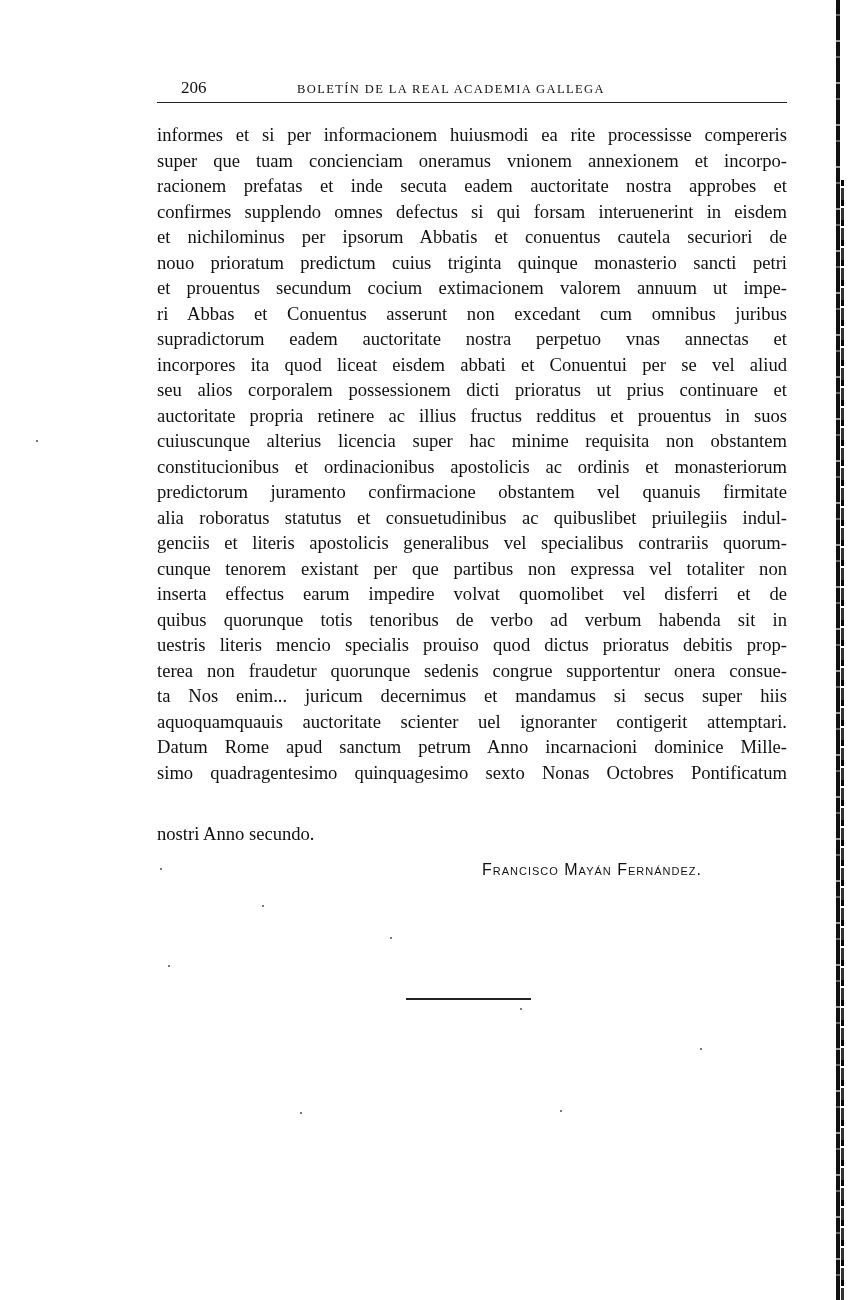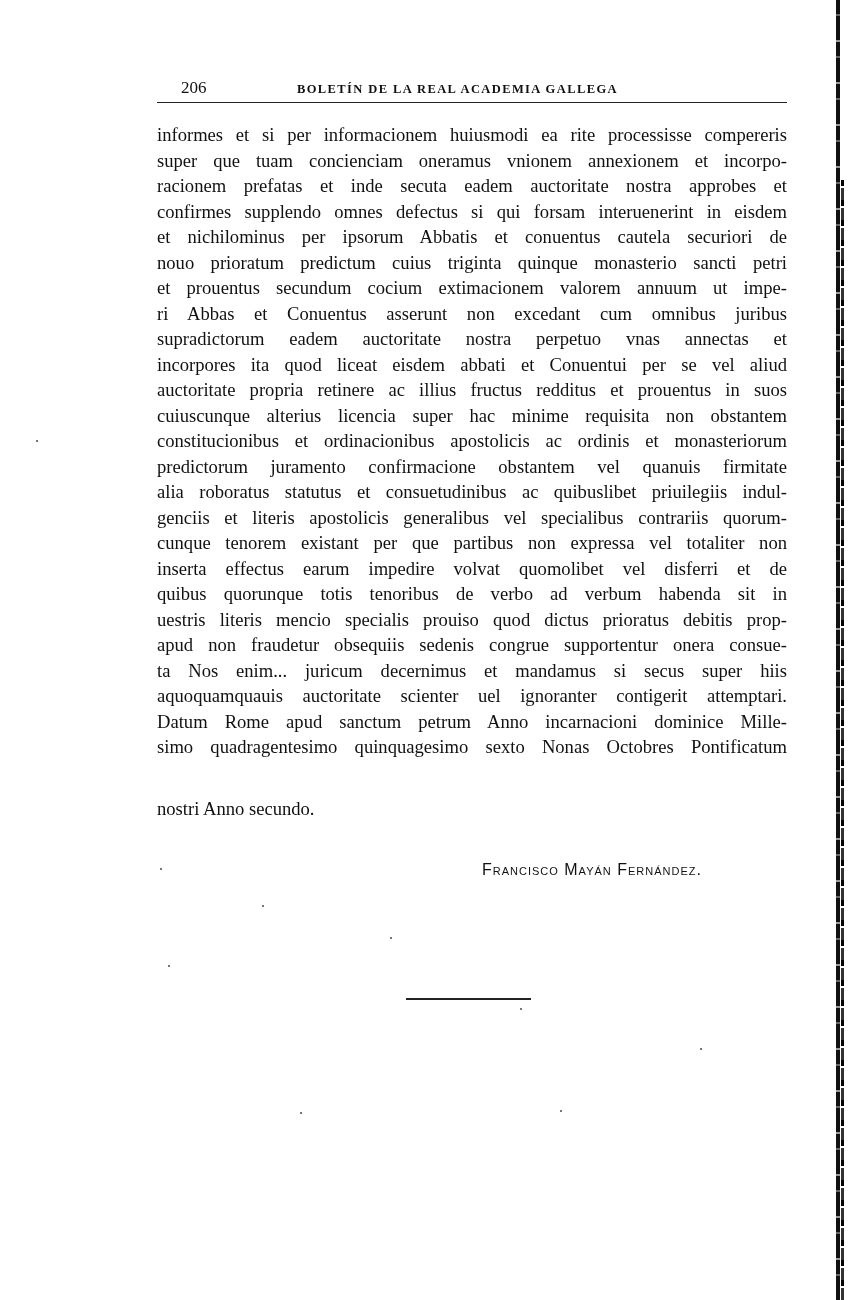--- a/index.html
+++ b/index.html
@@ -10,21 +10,20 @@
   .running-head {
     position: absolute; left: 157px; top: 76px; width: 630px; height: 26px;
     border-bottom: 1.5px solid #222;
   }
   .page-number {
     position: absolute; left: 24px; top: 2px; font-size: 17px; font-family: "Liberation Serif", serif;
   }
   .journal-title {
     position: absolute; left: 140px; top: 6px; font-size: 12.5px; letter-spacing: 1.4px;
     font-family: "Liberation Serif", serif;
-    font-weight: bold;
   }
   .body-text {
     position: absolute; left: 157px; top: 122px; width: 630px;
     font-family: "Liberation Serif", serif; font-size: 18.6px; line-height: 25.5px;
   }
   .line {
     display: block; text-align: justify; text-align-last: justify; white-space: nowrap;
     height: 25.5px; overflow: visible;
   }
   .line.last { text-align-last: left; margin-top: 36px; }
@@ -60,31 +59,32 @@
   <span class="line">informes et si per informacionem huiusmodi ea rite processisse compereris</span>
   <span class="line">super que tuam concienciam oneramus vnionem annexionem et incorpo-</span>
   <span class="line">racionem prefatas et inde secuta eadem auctoritate nostra approbes et</span>
   <span class="line">confirmes supplendo omnes defectus si qui forsam interuenerint in eisdem</span>
   <span class="line">et nichilominus per ipsorum Abbatis et conuentus cautela securiori de</span>
   <span class="line">nouo prioratum predictum cuius triginta quinque monasterio sancti petri</span>
   <span class="line">et prouentus secundum cocium extimacionem valorem annuum ut impe-</span>
   <span class="line">ri Abbas et Conuentus asserunt non excedant cum omnibus juribus</span>
   <span class="line">supradictorum eadem auctoritate nostra perpetuo vnas annectas et</span>
   <span class="line">incorpores ita quod liceat eisdem abbati et Conuentui per se vel aliud</span>
+  <span class="line">seu alios corporalem possessionem dicti prioratus ut prius continuare et</span>
   <span class="line">auctoritate propria retinere ac illius fructus redditus et prouentus in suos</span>
   <span class="line">cuiuscunque alterius licencia super hac minime requisita non obstantem</span>
   <span class="line">constitucionibus et ordinacionibus apostolicis ac ordinis et monasteriorum</span>
   <span class="line">predictorum juramento confirmacione obstantem vel quanuis firmitate</span>
   <span class="line">alia roboratus statutus et consuetudinibus ac quibuslibet priuilegiis indul-</span>
   <span class="line">genciis et literis apostolicis generalibus vel specialibus contrariis quorum-</span>
   <span class="line">cunque tenorem existant per que partibus non expressa vel totaliter non</span>
   <span class="line">inserta effectus earum impedire volvat quomolibet vel disferri et de</span>
   <span class="line">quibus quorunque totis tenoribus de verbo ad verbum habenda sit in</span>
   <span class="line">uestris literis mencio specialis prouiso quod dictus prioratus debitis prop-</span>
-  <span class="line">apud non fraudetur obsequiis sedenis congrue supportentur onera consue-</span>
+  <span class="line">terea non fraudetur quorunque sedenis congrue supportentur onera consue-</span>
   <span class="line">ta Nos enim... juricum decernimus et mandamus si secus super hiis</span>
   <span class="line">aquoquamquauis auctoritate scienter uel ignoranter contigerit attemptari.</span>
   <span class="line">Datum Rome apud sanctum petrum Anno incarnacioni dominice Mille-</span>
   <span class="line">simo quadragentesimo quinquagesimo sexto Nonas Octobres Pontificatum</span>
   <span class="line last">nostri Anno secundo.</span>
 </div>
 
 <div class="signature">Francisco Mayán Fernández.</div>
 
 <div class="divider"></div>

